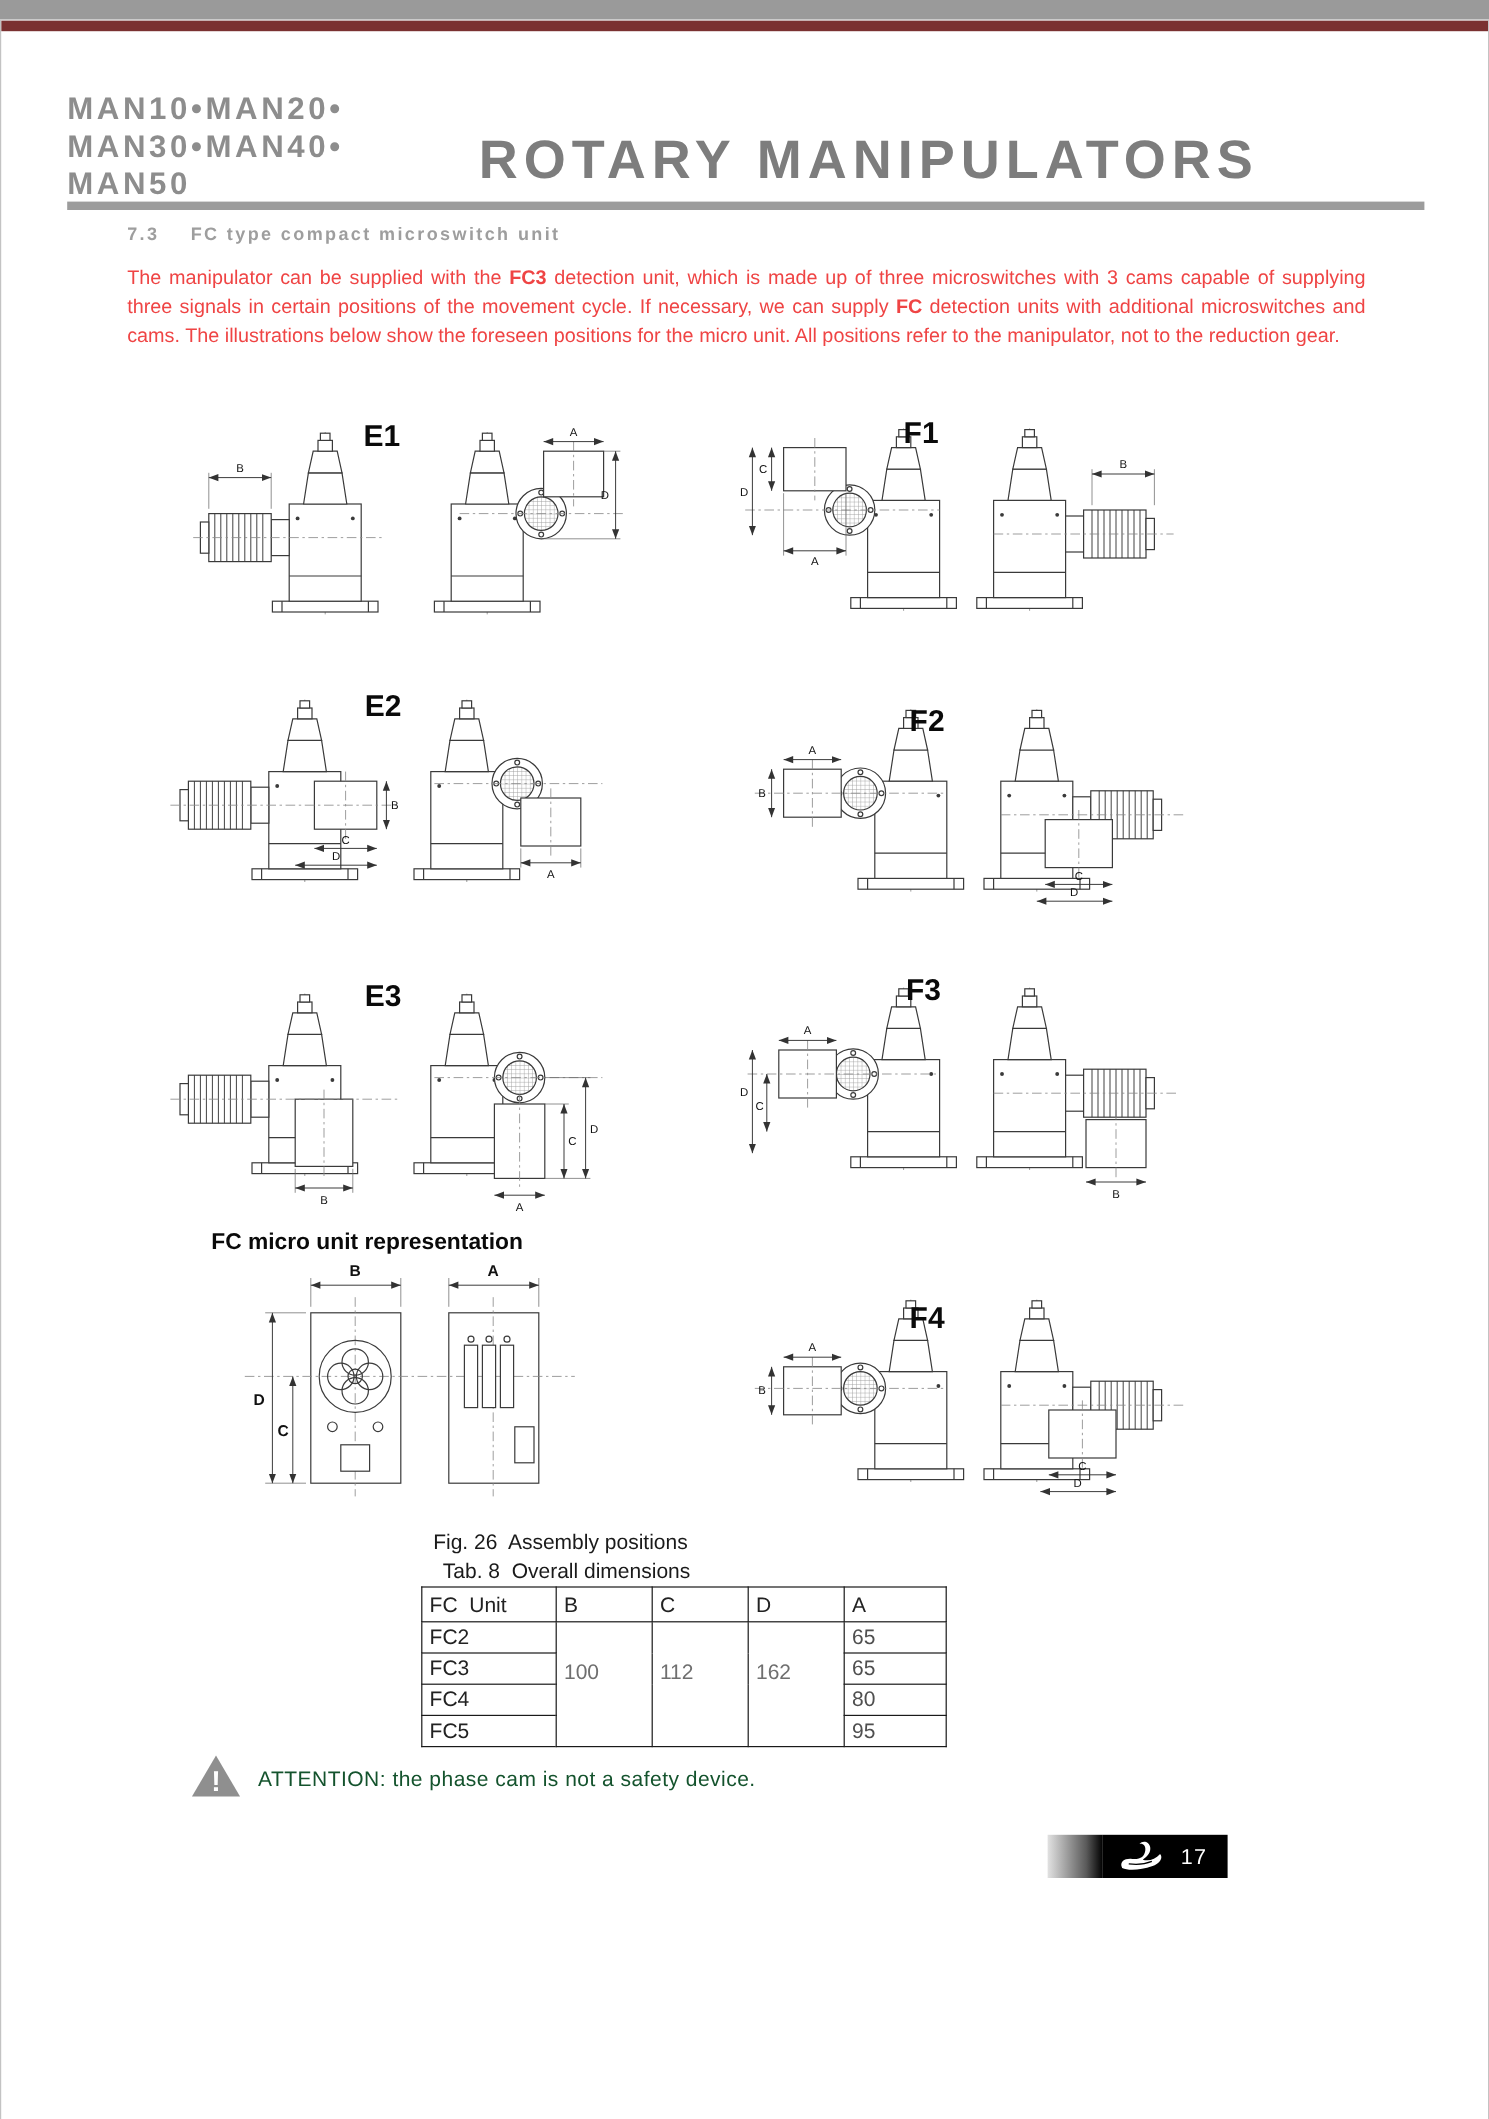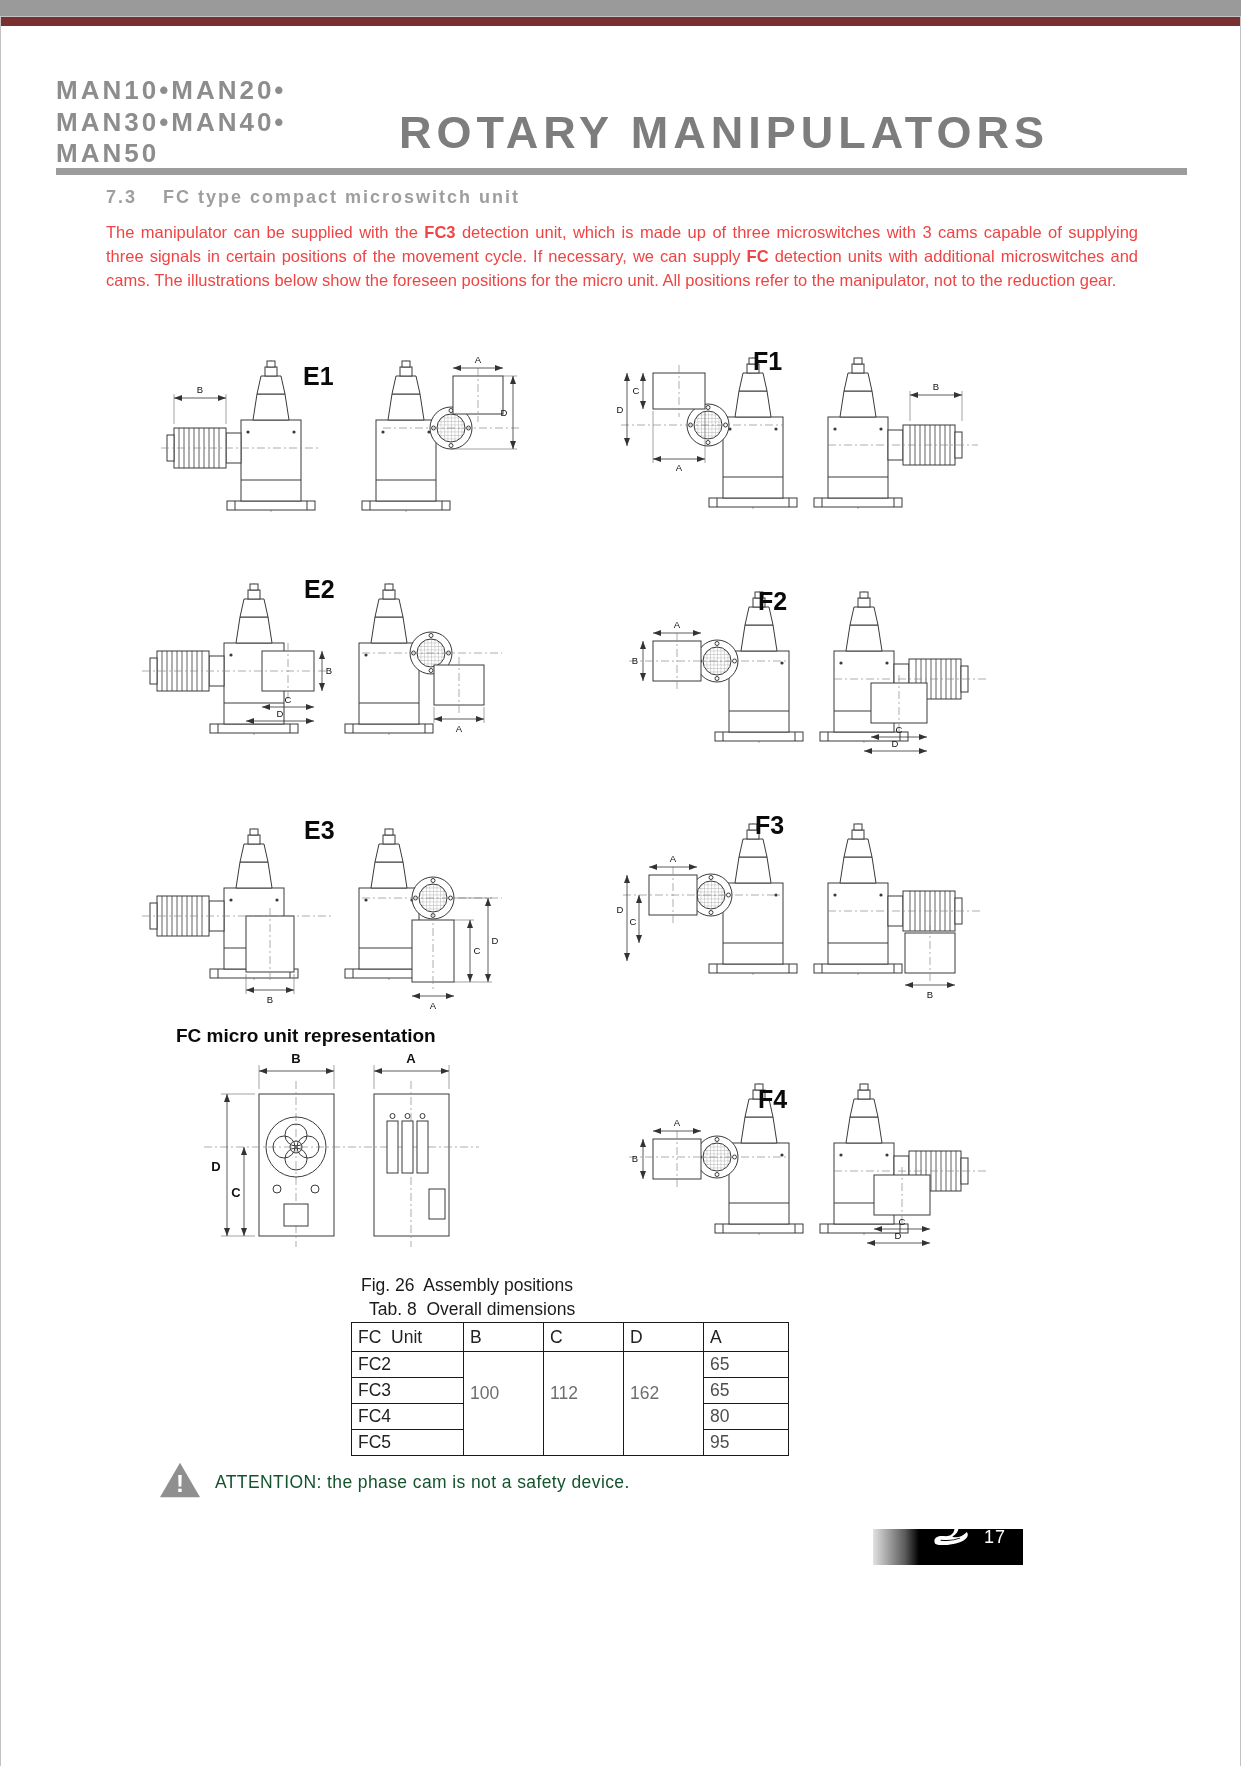--- a/index.html
+++ b/index.html
@@ -5,21 +5,21 @@
   *{box-sizing:border-box;margin:0;padding:0}
   body{background:#9a9a9a;font-family:"Liberation Sans",sans-serif}
   .page{position:relative;width:1241px;height:1766px;background:#fff;border:1px solid #c3c3c3;overflow:hidden;margin:16px auto}
   .topbar{position:absolute;left:0;top:0;width:100%;height:9px;background:#7a3030}
 
   
   .models{position:absolute;left:55px;top:58px;color:#8d8d8d;font-size:26px;font-weight:bold;letter-spacing:3px;line-height:1.22}
   .doc-title{position:absolute;left:398px;top:90px;color:#7d7d7d;font-size:45px;font-weight:bold;letter-spacing:5px;white-space:pre}
   .hdr-rule{position:absolute;left:55px;top:151px;width:1131px;height:7px;background:#9c9c9c}
 
-  .sec-heading{position:absolute;left:105px;top:170px;color:#9e9e9e;font-size:18px;font-weight:bold;letter-spacing:2px}
+  .sec-heading{position:absolute;left:105px;top:170px;color:#9e9e9e;font-size:15px;font-weight:bold;letter-spacing:2px}
   .sec-num{margin-right:26px}
   .intro{position:absolute;left:105px;top:204px;width:1032px;font-size:16.5px;line-height:1.45;color:#ef4444;text-align:justify}
   .intro b{font-weight:bold}
 
   
   .fig{position:absolute}
   .fig-label{position:absolute;font-size:25px;font-weight:bold;color:#0a0a0a}
   .fig-svg{display:block}
   .micro-heading{position:absolute;left:175px;top:1008px;font-size:19px;font-weight:bold;color:#0a0a0a}
 
@@ -42,21 +42,21 @@
   .mv{color:#6f6f6f;vertical-align:middle;padding-bottom:22px !important}
   .av{color:#4f4f4f}
 
   
   .warn-icon{position:absolute;left:158px;top:1442px;width:42px;height:42px}
   .warn-text{position:absolute;left:214px;top:1455px;font-size:17.5px;color:#14532d;letter-spacing:0.4px}
 
   
   .footer-bar{position:absolute;left:872px;top:1512px;width:150px;height:36px;display:flex}
   .footer-grad{width:46px;background:linear-gradient(90deg,#e2e2e2,#5a5a5a 70%,#000)}
-  .footer-black{flex:1;background:#000;display:flex;align-items:flex-end;gap:9px;padding:17px 12px}
+  .footer-black{flex:1;background:#000;display:flex;align-items:center;gap:9px;padding:17px 12px}
   .pagenum{color:#fff;font-size:18px;letter-spacing:1px}
 </style>
 </head>
 <body>
 
 <svg width="0" height="0" style="position:absolute" aria-hidden="true">
   <defs>
     <marker id="ae" markerWidth="9" markerHeight="8" refX="8" refY="4" orient="auto" markerUnits="userSpaceOnUse">
       <path d="M0,1 L8,4 L0,7 Z" fill="#333"></path>
     </marker>
@@ -111,21 +111,21 @@
   <div class="doc-title">ROTARY MANIPULATORS</div>
   <div class="hdr-rule"></div>
 
   <div class="sec-heading">
     <span class="sec-num">7.3</span><span>FC type compact microswitch unit</span>
   </div>
 
   <p class="intro"><span>The manipulator can be supplied with the </span><b>FC3</b><span> detection unit, which is made up of three microswitches with 3 cams capable of supplying three signals in certain positions of the movement cycle. If necessary, we can supply </span><b>FC</b><span> detection units with additional microswitches and cams. The illustrations below show the foreseen positions for the micro unit. All positions refer to the manipulator, not to the reduction gear.</span></p>
 
   <div class="fig" style="left:150px;top:333px;width:372px;height:178px">
-    <div class="fig-label" style="left:152px;top:12px">E1</div>
+    <div class="fig-label" style="left:152px;top:0px">E1</div>
     <svg class="fig-svg" width="372" height="178" viewBox="0 0 372 178">
       <use href="#g-manip" transform="translate(120,160)"></use>
       <use href="#g-motor" transform="translate(90,98)"></use>
       <use href="#g-manip" transform="translate(255,160)"></use>
       <use href="#g-flange" transform="translate(300,78)"></use>
       <rect class="bx" x="302" y="26" width="50" height="38"></rect>
       <line class="cl" x1="10" y1="98" x2="168" y2="98"></line>
       <line class="cl" x1="232" y1="78" x2="368" y2="78"></line>
       <line class="cl" x1="327" y1="18" x2="327" y2="72"></line>
       <line class="ext" x1="23" y1="74" x2="23" y2="44"></line>

